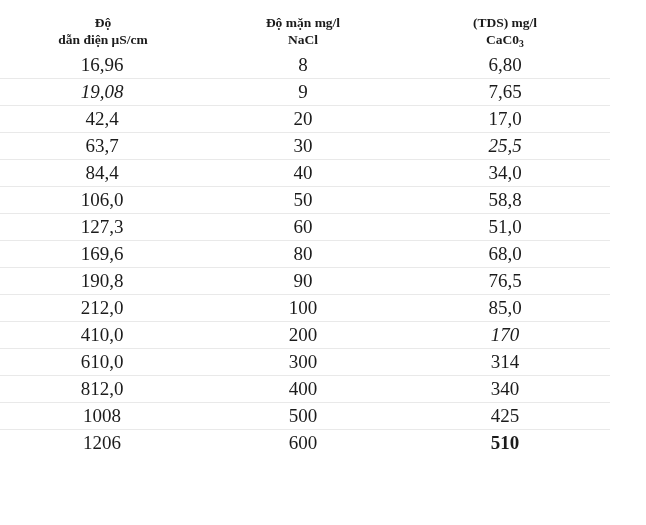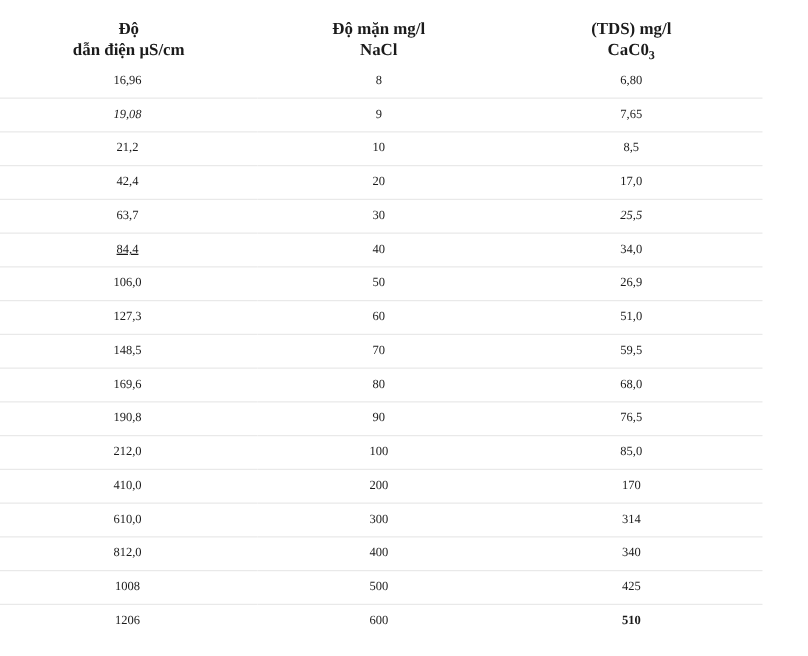--- a/index.html
+++ b/index.html
@@ -52,21 +52,21 @@
 
   thead th sub {
     font-size: 0.72em;
     vertical-align: baseline;
     position: relative;
     bottom: -0.26em;
     font-weight: bold;
   }
 
   tbody td {
-    font-size: 10px;
+    font-size: 19px;
     text-align: center;
     height: 26px;
     line-height: 26px;
     padding: 0;
     border: none;
     border-bottom: 1px solid #e9e9e9;
     white-space: nowrap;
   }
 
   tbody tr:last-child td {
@@ -109,73 +109,63 @@
           <td class="col-1" style="border-bottom-color: rgb(233, 233, 233);">16,96</td>
           <td class="col-2" style="border-bottom-color: rgb(233, 233, 233);">8</td>
           <td class="col-3" style="border-bottom-color: rgb(233, 233, 233);">6,80</td>
         </tr>
         <tr>
           <td class="col-1" style="border-bottom-color: rgb(233, 233, 233); font-style: italic;">19,08</td>
           <td class="col-2" style="border-bottom-color: rgb(233, 233, 233);">9</td>
           <td class="col-3" style="border-bottom-color: rgb(233, 233, 233);">7,65</td>
         </tr>
         <tr>
-          <td class="col-1" style="border-bottom-color: rgb(233, 233, 233);">21,2</td>
-          <td class="col-2" style="border-bottom-color: rgb(233, 233, 233);">10</td>
-          <td class="col-3" style="border-bottom-color: rgb(233, 233, 233);">8,5</td>
-        </tr>
-        <tr>
           <td class="col-1" style="border-bottom-color: rgb(233, 233, 233);">42,4</td>
           <td class="col-2" style="border-bottom-color: rgb(233, 233, 233);">20</td>
           <td class="col-3" style="border-bottom-color: rgb(233, 233, 233);">17,0</td>
         </tr>
         <tr>
           <td class="col-1" style="border-bottom-color: rgb(233, 233, 233);">63,7</td>
           <td class="col-2" style="border-bottom-color: rgb(233, 233, 233);">30</td>
           <td class="col-3" style="border-bottom-color: rgb(233, 233, 233); font-style: italic;">25,5</td>
         </tr>
         <tr>
-          <td class="col-1" style="border-bottom-color: rgb(233, 233, 233); text-decoration: underline;">84,4</td>
+          <td class="col-1" style="border-bottom-color: rgb(233, 233, 233);">84,4</td>
           <td class="col-2" style="border-bottom-color: rgb(233, 233, 233);">40</td>
           <td class="col-3" style="border-bottom-color: rgb(233, 233, 233); margin-top: 34px;">34,0</td>
         </tr>
         <tr>
           <td class="col-1" style="border-bottom-color: rgb(233, 233, 233);">106,0</td>
           <td class="col-2" style="border-bottom-color: rgb(233, 233, 233);">50</td>
-          <td class="col-3" style="border-bottom-color: rgb(233, 233, 233);">26,9</td>
+          <td class="col-3" style="border-bottom-color: rgb(233, 233, 233);">58,8</td>
         </tr>
         <tr>
           <td class="col-1" style="border-bottom-color: rgb(233, 233, 233);">127,3</td>
           <td class="col-2" style="border-bottom-color: rgb(233, 233, 233);">60</td>
           <td class="col-3" style="border-bottom-color: rgb(233, 233, 233);">51,0</td>
-        </tr>
-        <tr>
-          <td class="col-1" style="border-bottom-color: rgb(233, 233, 233);">148,5</td>
-          <td class="col-2" style="border-bottom-color: rgb(233, 233, 233);">70</td>
-          <td class="col-3" style="border-bottom-color: rgb(233, 233, 233);">59,5</td>
         </tr>
         <tr>
           <td class="col-1" style="border-bottom-color: rgb(233, 233, 233);">169,6</td>
           <td class="col-2" style="border-bottom-color: rgb(233, 233, 233);">80</td>
           <td class="col-3" style="border-bottom-color: rgb(233, 233, 233);">68,0</td>
         </tr>
         <tr>
           <td class="col-1" style="border-bottom-color: rgb(233, 233, 233);">190,8</td>
           <td class="col-2" style="border-bottom-color: rgb(233, 233, 233);">90</td>
           <td class="col-3" style="border-bottom-color: rgb(233, 233, 233);">76,5</td>
         </tr>
         <tr>
           <td class="col-1" style="border-bottom-color: rgb(233, 233, 233);">212,0</td>
           <td class="col-2" style="border-bottom-color: rgb(233, 233, 233);">100</td>
           <td class="col-3" style="border-bottom-color: rgb(233, 233, 233);">85,0</td>
         </tr>
         <tr>
           <td class="col-1" style="border-bottom-color: rgb(233, 233, 233);">410,0</td>
           <td class="col-2" style="border-bottom-color: rgb(233, 233, 233);">200</td>
-          <td class="col-3" style="border-bottom-color: rgb(233, 233, 233);">170</td>
+          <td class="col-3" style="border-bottom-color: rgb(233, 233, 233); font-style: italic;">170</td>
         </tr>
         <tr>
           <td class="col-1" style="border-bottom-color: rgb(233, 233, 233);">610,0</td>
           <td class="col-2" style="border-bottom-color: rgb(233, 233, 233);">300</td>
           <td class="col-3" style="border-bottom-color: rgb(233, 233, 233);">314</td>
         </tr>
         <tr>
           <td class="col-1" style="border-bottom-color: rgb(233, 233, 233);">812,0</td>
           <td class="col-2" style="border-bottom-color: rgb(233, 233, 233);">400</td>
           <td class="col-3" style="border-bottom-color: rgb(233, 233, 233);">340</td>

